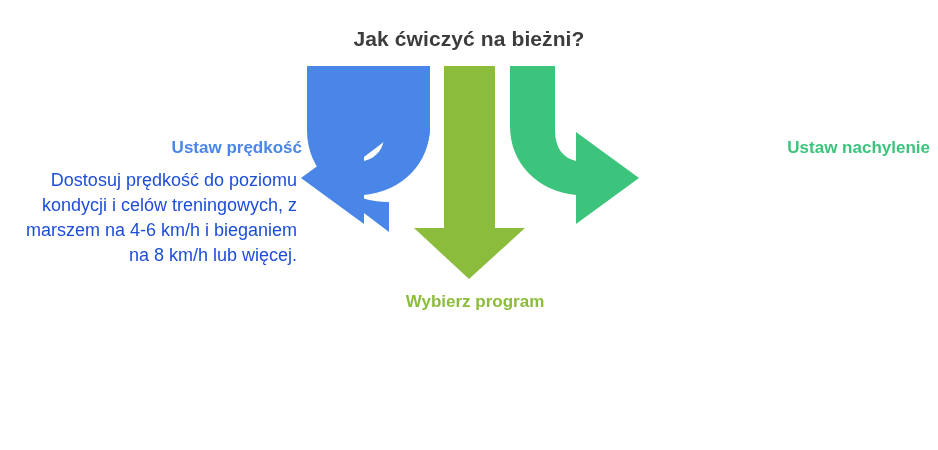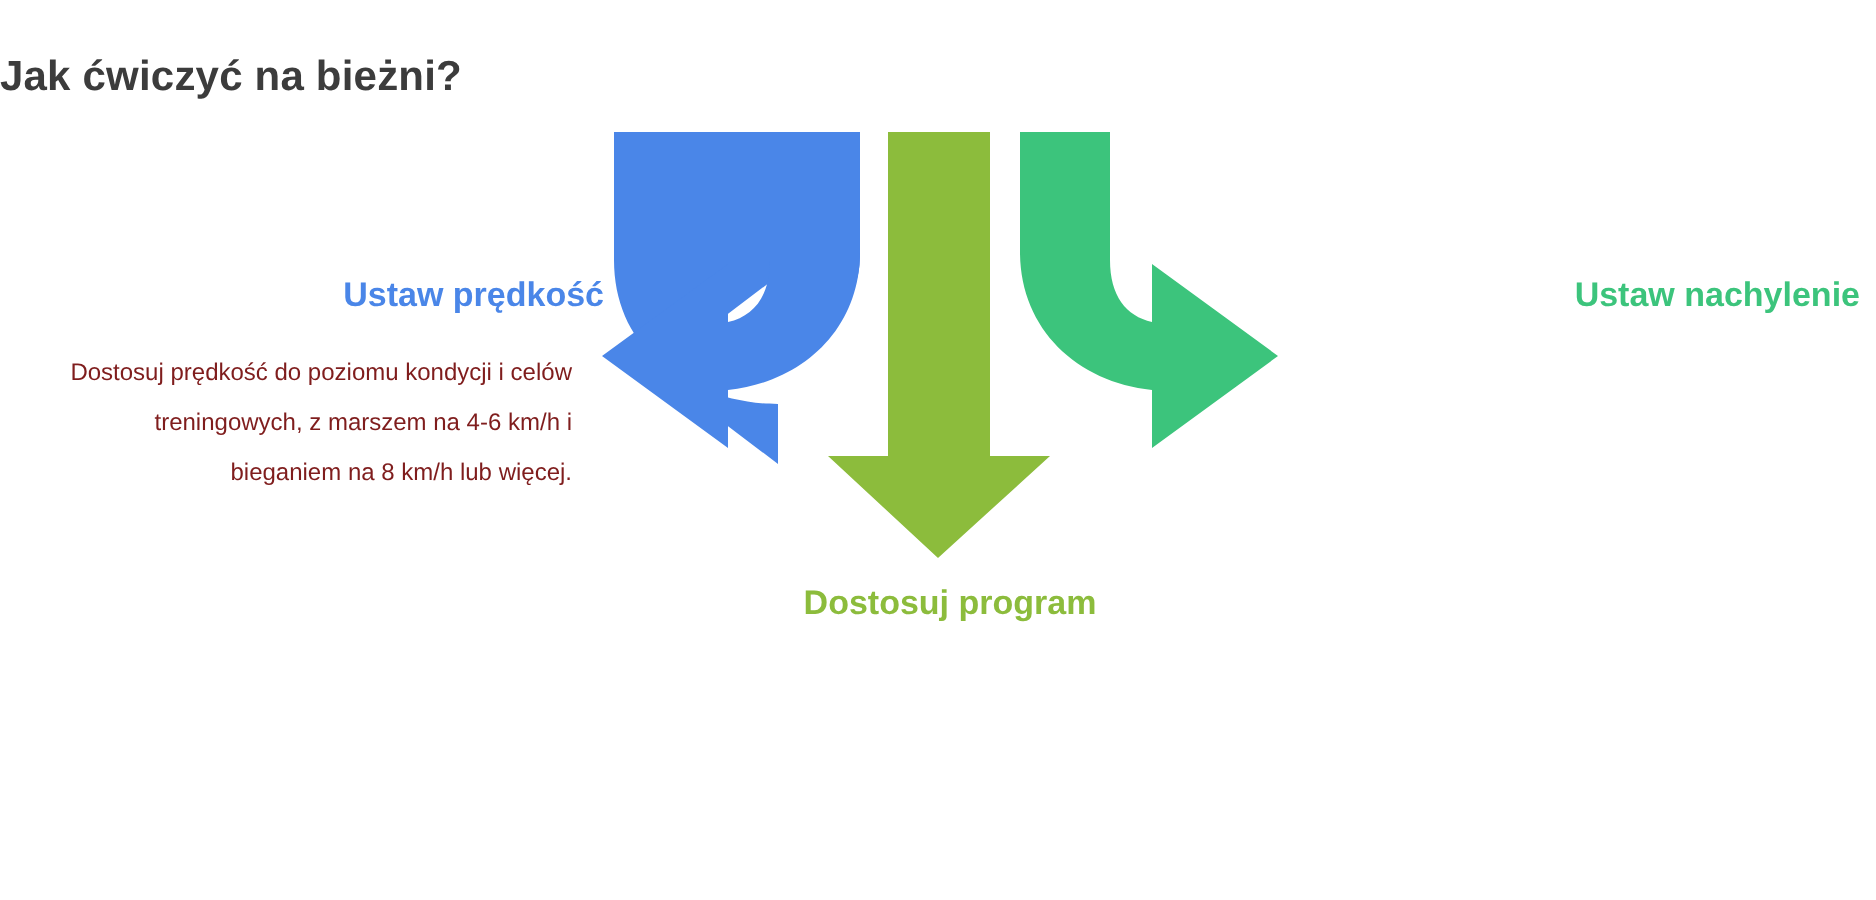--- a/index.html
+++ b/index.html
@@ -19,21 +19,21 @@
     width: 938px;
     height: 450px;
   }
 
   
   .title {
     position: absolute;
     left: 0;
     top: 27px;
     width: 938px;
-    text-align: left;
+    text-align: center;
     font-size: 21px;
     font-weight: bold;
     color: #3c3c3c;
     letter-spacing: 0.1px;
   }
 
   
   .arrows {
     position: absolute;
     left: 285px;
@@ -51,24 +51,24 @@
   .block {
     position: absolute;
   }
   .block .heading {
     font-size: 17px;
     font-weight: bold;
     line-height: 20px;
     margin: 0 0 10px 0;
   }
   .block .body {
-    font-size: 12px;
+    font-size: 18px;
     line-height: 25px;
-    color: #7f1d1d;
-    margin: 16px;
+    color: #1d4ed8;
+    margin: 5px;
   }
 
   
   #block-speed {
     left: 10px;
     top: 138px;
     width: 292px;
     text-align: right;
   }
   #block-speed .heading { color: #4a86e8; text-align: right; }
@@ -147,16 +147,16 @@
   <div class="block" id="block-speed">
     <p class="heading">Ustaw prędkość</p>
     <p class="body">Dostosuj prędkość do poziomu kondycji i celów treningowych, z marszem na 4-6 km/h i bieganiem na 8 km/h lub więcej.</p>
   </div>
 
   <div class="block" id="block-incline">
     <p class="heading">Ustaw nachylenie</p>
   </div>
 
   <div class="block" id="block-program">
-    <p class="heading">Dostosuj program</p>
+    <p class="heading">Wybierz program</p>
   </div>
 
 </div>
 
 </body></html>

